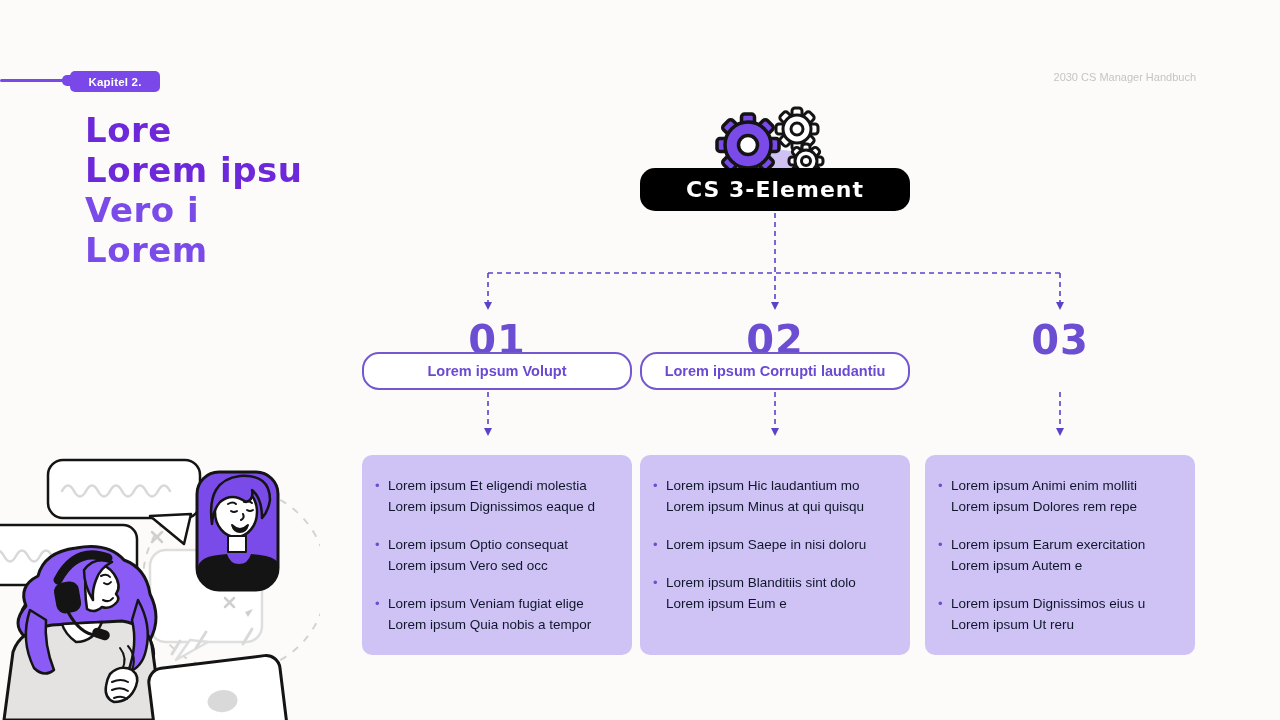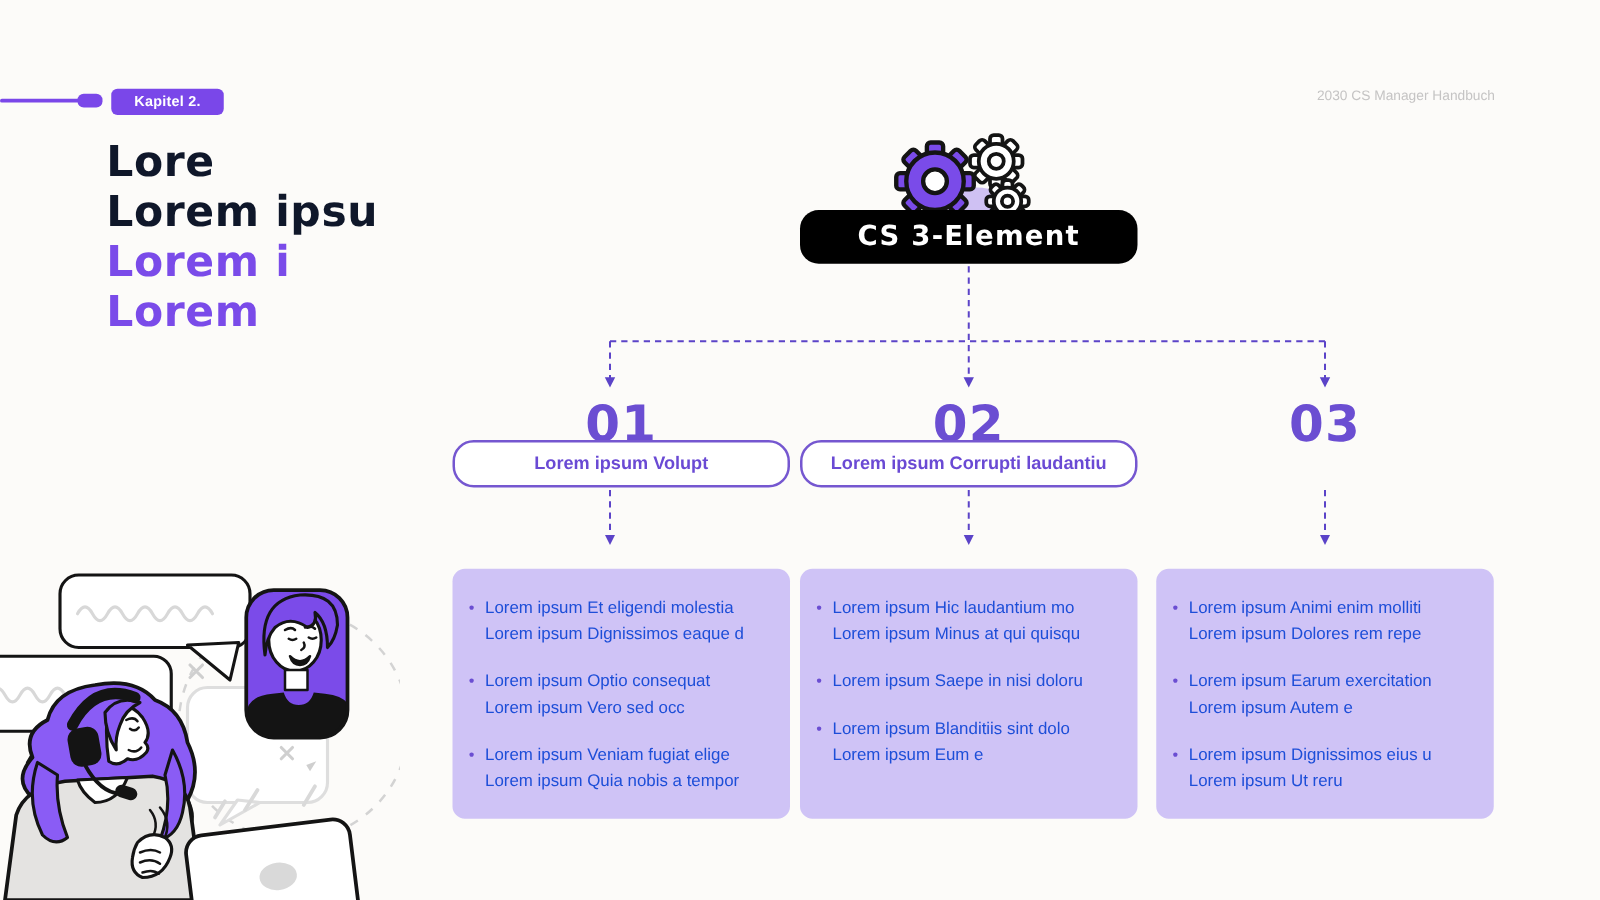--- a/index.html
+++ b/index.html
@@ -2,29 +2,29 @@
 <html><head>
 <meta charset="utf-8">
 <style>
   html,body{margin:0;padding:0;}
   .slide{position:relative;width:1280px;height:720px;background:#fcfbf9;overflow:hidden;
          font-family:"Liberation Sans",sans-serif;}
 
   
   .chapter-line{position:absolute;left:0;top:79px;width:68px;height:3px;background:#7a47e9;border-radius:2px;}
   .chapter-nub{position:absolute;left:62px;top:75px;width:20px;height:11px;background:#7a47e9;border-radius:5px;}
-  .chapter-badge{position:absolute;left:89px;top:71px;width:90px;height:21px;background:#7a47e9;color:#fff;
+  .chapter-badge{position:absolute;left:70px;top:71px;width:90px;height:21px;background:#7a47e9;color:#fff;
                  font-size:11.5px;font-weight:700;display:flex;align-items:center;justify-content:center;
                  border-radius:5px;letter-spacing:.2px;}
   .doc-ref{position:absolute;right:84px;top:71px;font-size:11px;color:#c5c4c4;}
 
   
   .title{position:absolute;left:85px;top:110px;}
   .t-line{font-family:"DejaVu Sans",sans-serif;font-weight:800;font-size:34px;line-height:40px;
-          letter-spacing:.5px;color:#0f172a;white-space:nowrap;}
+          letter-spacing:.5px;color:#6d28d9;white-space:nowrap;}
   .t-line.accent{color:#7a4be9;}
 
   
   .gears{position:absolute;left:700px;top:103px;z-index:2;}
   .root-pill{position:absolute;left:640px;top:168px;width:270px;height:43px;background:#000000;color:#fff;
              border-radius:15px;display:flex;align-items:center;justify-content:center;z-index:3;
              font-family:"DejaVu Sans",sans-serif;font-weight:800;font-size:22px;letter-spacing:1px;}
 
   .connectors{position:absolute;left:0;top:0;z-index:0;pointer-events:none;}
 
@@ -34,21 +34,21 @@
               font-family:"DejaVu Sans",sans-serif;font-weight:800;font-size:40px;line-height:44px;
               color:#6b4ed2;letter-spacing:1px;}
   .branch-label{position:absolute;top:352px;width:270px;height:38px;background:#fff;box-sizing:border-box;
                 border:2.5px solid #7557d0;border-radius:17px;display:flex;align-items:center;justify-content:center;
                 font-weight:700;font-size:14.5px;color:#6a4ad4;z-index:2;white-space:nowrap;}
   .card{position:absolute;top:455px;width:270px;height:200px;background:#cfc3f6;border-radius:10px;
         box-sizing:border-box;padding:20px 8px 0 13px;z-index:1;}
   .bullet{display:grid;grid-template-columns:13px 1fr;margin-bottom:17px;}
   .dot{color:#6b4ed2;font-size:13px;line-height:21px;text-align:left;}
   .dot::before{content:"\2022";}
-  .bline{font-size:13.5px;line-height:21px;color:#1d4ed8;white-space:nowrap;}
+  .bline{font-size:13.5px;line-height:21px;color:#0f172a;white-space:nowrap;}
 
   .illustration{position:absolute;left:0;top:440px;z-index:2;}
 </style>
 </head>
 <body>
 
 <div class="slide">
 
   <svg class="connectors" width="1280" height="720" viewBox="0 0 1280 720">
     <defs>
@@ -68,21 +68,21 @@
   </svg>
 
   <div class="chapter-line"></div>
   <div class="chapter-nub"></div>
   <div class="chapter-badge">Kapitel 2.</div>
   <div class="doc-ref">2030 CS Manager Handbuch</div>
 
   <div class="title">
     <div class="t-line">Lore</div>
     <div class="t-line">Lorem ipsu</div>
-    <div class="t-line accent">Lorem i</div>
+    <div class="t-line accent">Vero i</div>
     <div class="t-line accent">Lorem</div>
   </div>
 
   <svg class="gears" width="150" height="84" viewBox="0 0 150 84">
     <ellipse cx="80" cy="62" rx="30" ry="15" fill="#cabaf2" opacity="0.9"></ellipse>
     <g transform="translate(97,26)" fill="#fff" stroke="#141414" stroke-width="3" stroke-linejoin="round">
       <rect x="-5" y="-21" width="10" height="42" rx="3"></rect>
       <rect x="-5" y="-21" width="10" height="42" rx="3" transform="rotate(45)"></rect>
       <rect x="-5" y="-21" width="10" height="42" rx="3" transform="rotate(90)"></rect>
       <rect x="-5" y="-21" width="10" height="42" rx="3" transform="rotate(135)"></rect>

